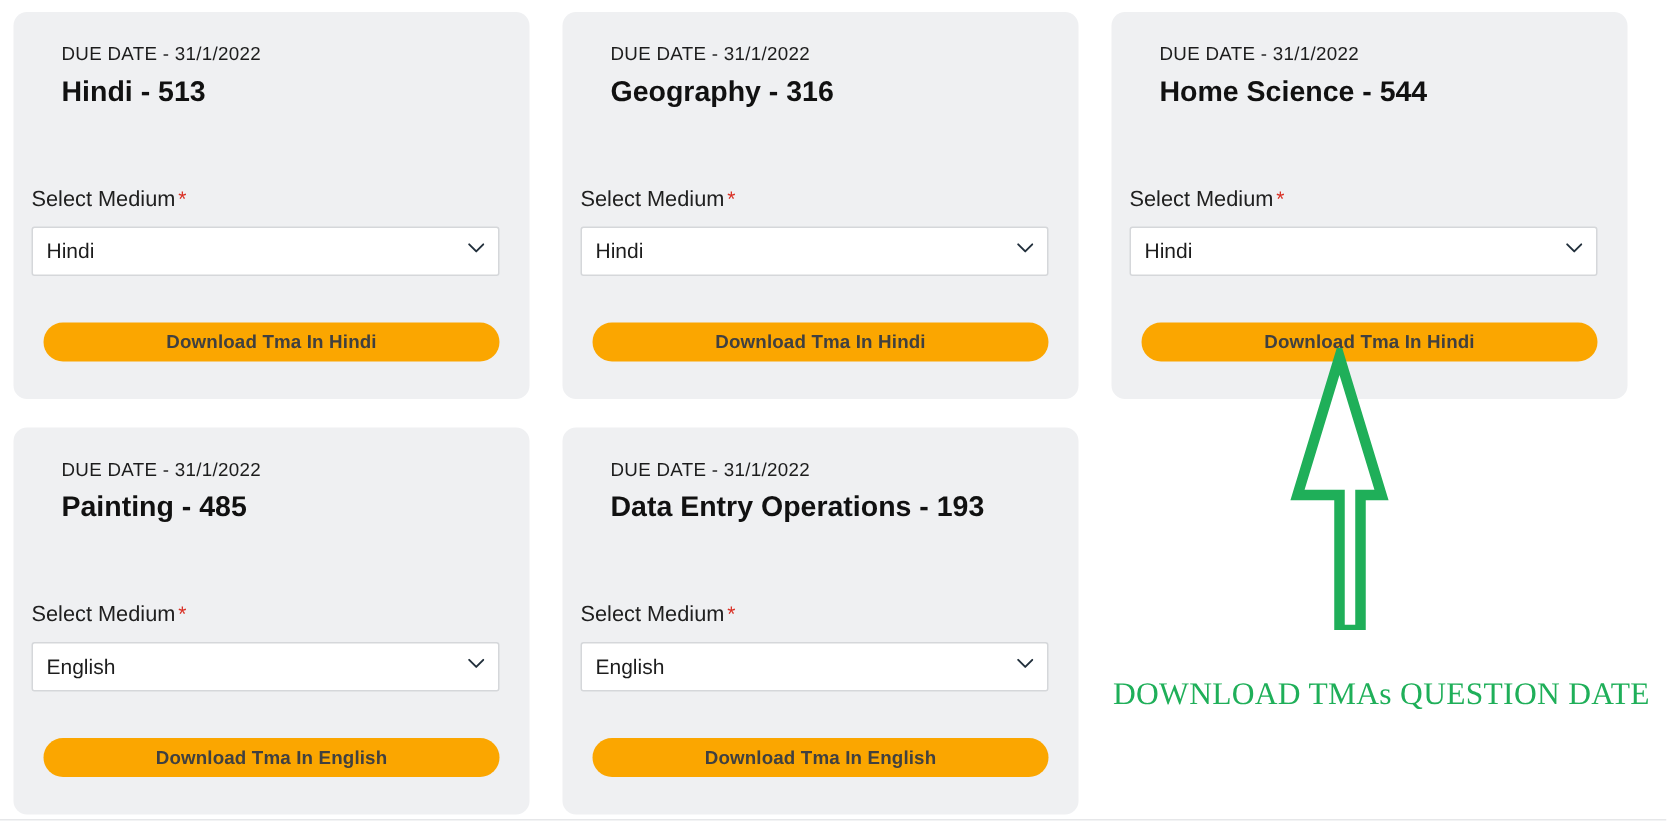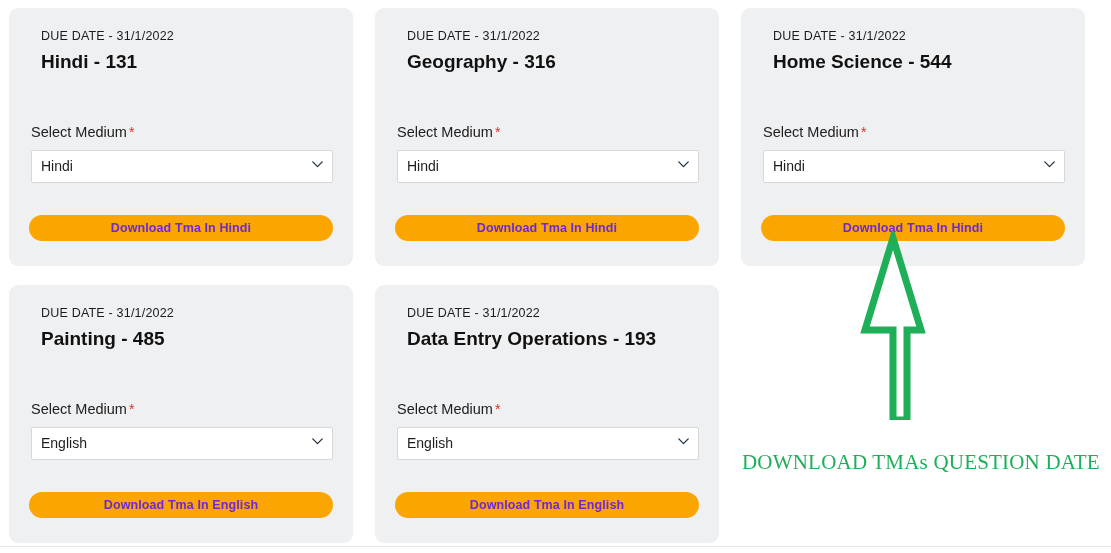--- a/index.html
+++ b/index.html
@@ -58,21 +58,21 @@
     font-size: 19px;
     font-weight: bold;
     color: #111111;
     line-height: 24px;
     margin: 0;
     white-space: nowrap;
   }
 
   .field-block {
     position: absolute;
-    left: 22px;
+    left: 12px;
     right: 20px;
     top: 115px;
   }
 
   .field-label {
     font-size: 14.5px;
     color: #202020;
     line-height: 19px;
     margin: 0 0 8px 0;
     white-space: nowrap;
@@ -122,21 +122,21 @@
 
   .download-btn {
     position: absolute;
     left: 20px;
     right: 20px;
     top: 207px;
     height: 26px;
     background: #fba600;
     border: none;
     border-radius: 14px;
-    color: #6d28d9;
+    color: #404040;
     font-family: "Liberation Sans", sans-serif;
     font-size: 12.5px;
     font-weight: bold;
     letter-spacing: 0.1px;
     line-height: 26px;
     text-align: center;
     cursor: pointer;
     padding: 0;
     white-space: nowrap;
     overflow: hidden;
@@ -184,21 +184,21 @@
 </style>
 </head>
 <body>
 
 <div id="page-root">
 
   <div class="card-grid">
 
     <div class="card">
       <div class="due-date">DUE DATE - 31/1/2022</div>
-      <div class="course-title">Hindi - 131</div>
+      <div class="course-title">Hindi - 513</div>
       <div class="field-block">
         <div class="field-label">
           <span>Select Medium</span><span class="req-star">*</span>
         </div>
         <div class="select-wrap">
           <div class="select-box">Hindi</div>
           <span class="chevron-down-icon">
             <svg viewBox="0 0 11 7" width="11" height="7" aria-hidden="true">
                 <path d="M0.8 0.9 L5.5 5.6 L10.2 0.9" fill="none" stroke="#22303c" stroke-width="1.3" stroke-linecap="round" stroke-linejoin="round"></path>
               </svg>

